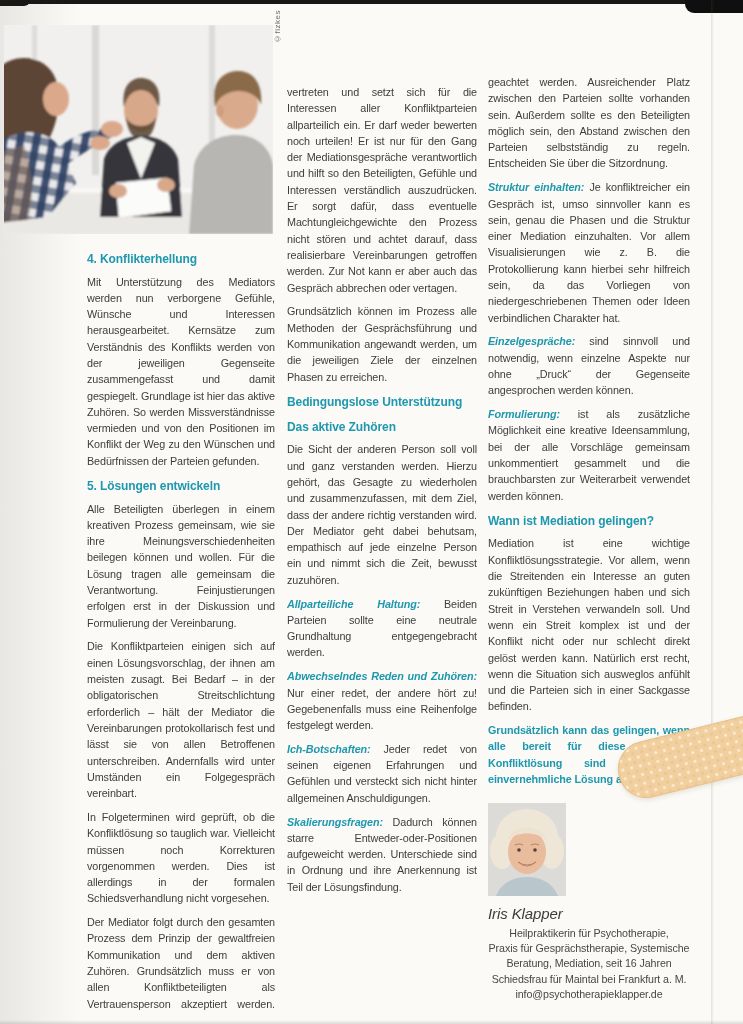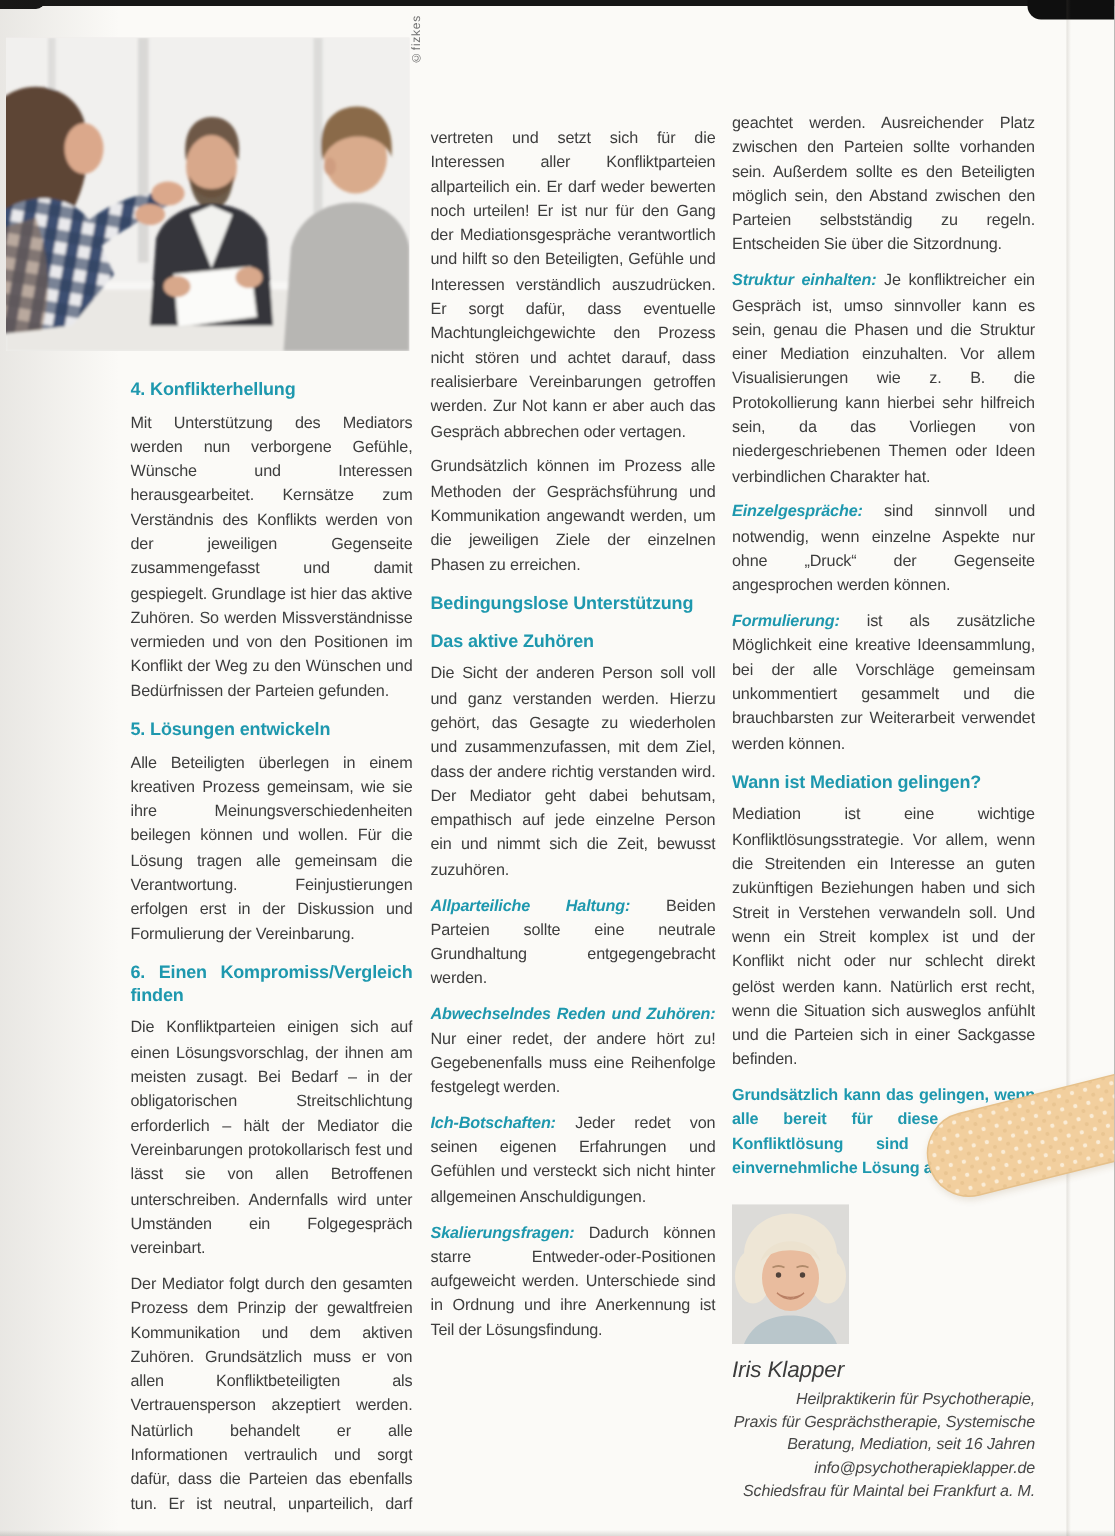--- a/index.html
+++ b/index.html
@@ -33,21 +33,21 @@
   .col p{margin:0 0 7.5px 0;}
   .head{color:#1e98ae;font-weight:bold;font-size:12px;margin:10px 0 6.5px 0;line-height:15px;}
   .col > :first-child{margin-top:0;}
   .lead{color:#1e98ae;font-weight:bold;font-style:italic;}
   .teal-para{color:#1e98ae;font-weight:bold;}
 
   
   .author{margin-top:16px;text-align:left;}
   .author-photo{width:78px;height:93px;overflow:hidden;background:#dbdad7;}
   .author-name{font-style:italic;font-size:15px;margin:10px 0 3px 0;color:#3c3c3c;}
-  .author-line{font-style:italic;font-size:10.7px;line-height:15.4px;color:#474747;text-align:right;}
+  .author-line{font-size:10.7px;line-height:15.4px;color:#474747;text-align:center;}
 
   
   .bandaid{
     position:absolute;left:618px;top:741px;width:210px;height:55px;
     background-color:#f2cf9e;
     background-image:
       radial-gradient(rgba(255,252,244,0.65) 1.1px, rgba(255,255,255,0) 1.7px),
       radial-gradient(rgba(222,184,130,0.45) 1px, rgba(255,255,255,0) 1.6px);
     background-size:9px 9px,9px 9px;
     background-position:0 0,4.5px 4.5px;
@@ -115,22 +115,22 @@
     </svg>
   </div>
 
   <div class="credit">©fizkes</div>
 
   <div class="col col1">
     <h4 class="head">4. Konflikterhellung</h4>
     <p>Mit Unterstützung des Mediators werden nun verborgene Gefühle, Wünsche und Interessen herausgearbeitet. Kernsätze zum Verständnis des Konflikts werden von der jeweiligen Gegenseite zusammengefasst und damit gespiegelt. Grundlage ist hier das aktive Zuhören. So werden Missverständnisse vermieden und von den Positionen im Konflikt der Weg zu den Wünschen und Bedürfnissen der Parteien gefunden.</p>
     <h4 class="head">5. Lösungen entwickeln</h4>
     <p>Alle Beteiligten überlegen in einem kreativen Prozess gemeinsam, wie sie ihre Meinungsverschiedenheiten beilegen können und wollen. Für die Lösung tragen alle gemeinsam die Verantwortung. Feinjustierungen erfolgen erst in der Diskussion und Formulierung der Vereinbarung.</p>
-    <h4 class="head">6. Einen Kompromiss/Vergleich finden</h4>
     <p>Die Konfliktparteien einigen sich auf einen Lösungsvorschlag, der ihnen am meisten zusagt. Bei Bedarf – in der obligatorischen Streitschlichtung erforderlich – hält der Mediator die Vereinbarungen protokollarisch fest und lässt sie von allen Betroffenen unterschreiben. Andernfalls wird unter Umständen ein Folgegespräch vereinbart.</p>
+    <p>In Folgeterminen wird geprüft, ob die Konfliktlösung so tauglich war. Vielleicht müssen noch Korrekturen vorgenommen werden. Dies ist allerdings in der formalen Schiedsverhandlung nicht vorgesehen.</p>
     <p>Der Mediator folgt durch den gesamten Prozess dem Prinzip der gewaltfreien Kommunikation und dem aktiven Zuhören. Grundsätzlich muss er von allen Konfliktbeteiligten als Vertrauensperson akzeptiert werden. Natürlich behandelt er alle Informationen vertraulich und sorgt dafür, dass die Parteien das ebenfalls tun. Er ist neutral, unparteilich, darf keine eigenen Interessen</p>
   </div>
 
   <div class="col col2">
     <p>vertreten und setzt sich für die Interessen aller Konfliktparteien allparteilich ein. Er darf weder bewerten noch urteilen! Er ist nur für den Gang der Mediationsgespräche verantwortlich und hilft so den Beteiligten, Gefühle und Interessen verständlich auszudrücken. Er sorgt dafür, dass eventuelle Machtungleichgewichte den Prozess nicht stören und achtet darauf, dass realisierbare Vereinbarungen getroffen werden. Zur Not kann er aber auch das Gespräch abbrechen oder vertagen.</p>
     <p>Grundsätzlich können im Prozess alle Methoden der Gesprächsführung und Kommunikation angewandt werden, um die jeweiligen Ziele der einzelnen Phasen zu erreichen.</p>
     <h4 class="head">Bedingungslose Unterstützung</h4>
     <h4 class="head">Das aktive Zuhören</h4>
     <p>Die Sicht der anderen Person soll voll und ganz verstanden werden. Hierzu gehört, das Gesagte zu wiederholen und zusammenzufassen, mit dem Ziel, dass der andere richtig verstanden wird. Der Mediator geht dabei behutsam, empathisch auf jede einzelne Person ein und nimmt sich die Zeit, bewusst zuzuhören.</p>
     <p><span class="lead">Allparteiliche Haltung:</span><span> Beiden Parteien sollte eine neutrale Grundhaltung entgegengebracht werden.</span></p>
@@ -163,20 +163,20 @@
           <path d="M27,42 Q31,40 35,42" stroke="#b08a6a" stroke-width="1.2" fill="none"></path>
           <path d="M43,42 Q47,40 51,42" stroke="#b08a6a" stroke-width="1.2" fill="none"></path>
           <path d="M30,59 Q39,67 48,59 Q44,62 39,62 Q34,62 30,59 Z" fill="#fdfcf8" stroke="#b97f63" stroke-width="1"></path>
           <path d="M8,93 C14,78 28,74 39,74 C50,74 64,78 70,93 Z" fill="#b9c6cb"></path>
         </svg>
       </div>
       <div class="author-name">Iris Klapper</div>
       <div class="author-line">Heilpraktikerin für Psychotherapie,</div>
       <div class="author-line">Praxis für Gesprächstherapie, Systemische</div>
       <div class="author-line">Beratung, Mediation, seit 16 Jahren</div>
+      <div class="author-line">Schiedsfrau für Maintal bei Frankfurt a. M.</div>
       <div class="author-line">info@psychotherapieklapper.de</div>
-      <div class="author-line">Schiedsfrau für Maintal bei Frankfurt a. M.</div>
     </div>
   </div>
 
   <div class="bandaid"></div>
 
 </div>
 
 </body></html>

